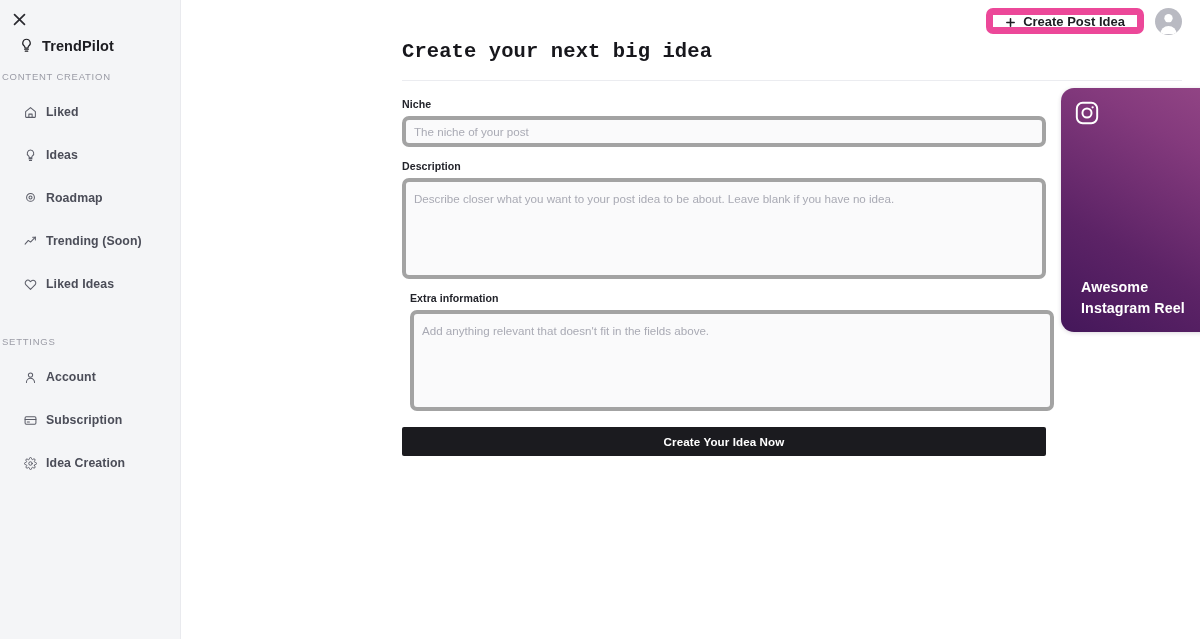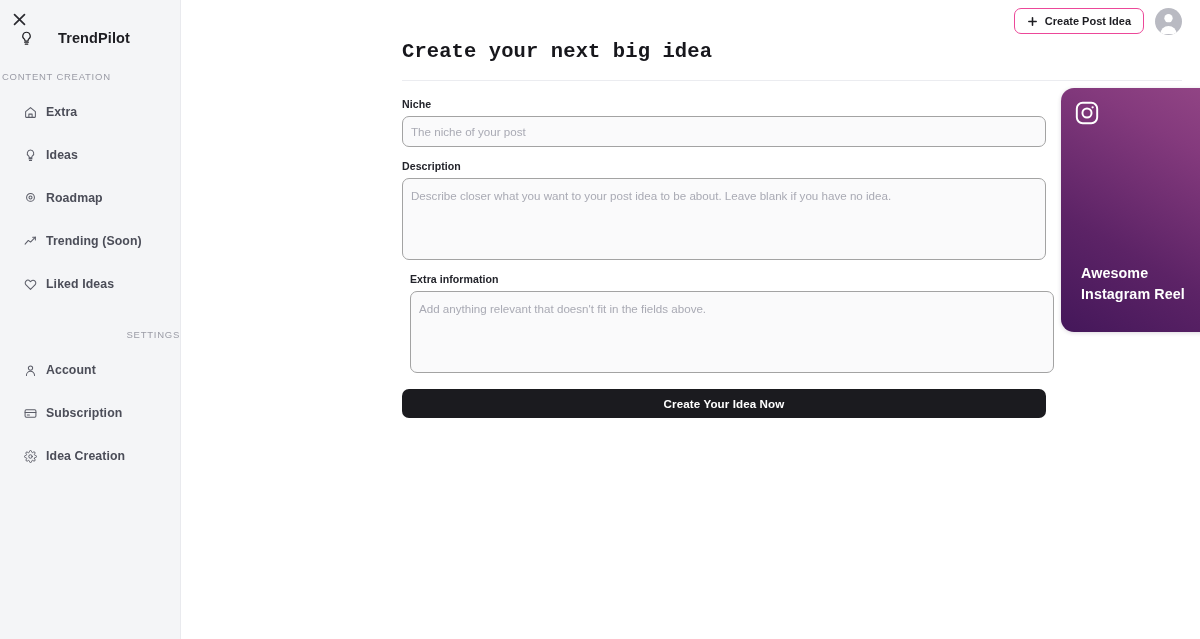--- a/index.html
+++ b/index.html
@@ -20,36 +20,36 @@
   }
   .close-btn {
     position: absolute; top: 6px; left: 6px;
     width: 26px; height: 26px;
     display: flex; align-items: center; justify-content: center;
     cursor: pointer;
   }
   .close-btn svg { display: block; }
 
   .brand {
-    display: flex; align-items: center; gap: 24px;
+    display: flex; align-items: flex-start; gap: 8px;
     padding: 38px 0 0 19px;
     height: 30px;
   }
   .brand-name {
     font-size: 14.5px; font-weight: 700; color: #1d1d22; letter-spacing: .1px;
   }
   .brand-icon { width: 15px; height: 15px; display:block; flex: 0 0 15px; }
 
   .nav-section-title {
     font-size: 9.5px; letter-spacing: .75px; color: #9b9ca6;
     text-transform: uppercase; font-weight: 400;
     padding-left: 2px;
   }
   .sec-content { margin-top: 33px; }
-  .sec-settings { margin-top: 24px; text-align: right; }
+  .sec-settings { margin-top: 31px; }
 
   .nav-list { margin-top: 8px; }
   .nav-item {
     display: flex; align-items: center; gap: 9px;
     height: 43px;
     padding-left: 24px;
     cursor: pointer;
     color: #4b4d58;
   }
   .nav-icon { width: 13px; height: 13px; flex: 0 0 13px; display: block; }
@@ -60,22 +60,22 @@
   
   .main { flex: 1; position: relative; height: 639px; background: #fff; }
 
   .topbar {
     height: 42px; display: flex; align-items: center; justify-content: flex-end;
     gap: 11px; padding-right: 18px;
   }
   .create-post-btn {
     display: flex; align-items: center; gap: 7px;
     height: 26px; padding: 0 12px;
-    background: #fff; border: 1px solid #ec4899; border-radius: 7px;
-    font-size: 11px; font-weight: 600; color: #1d1d22;
+    background: #fff; border: 7px solid #ec4899; border-radius: 7px;
+    font-size: 13px; font-weight: 600; color: #1d1d22;
     cursor: pointer; white-space: nowrap; text-align: center;
   }
   .plus-icon { width: 11px; height: 11px; display: block; }
   .avatar {
     width: 27px; height: 27px; border-radius: 50%;
     background: #b9bac2; display: flex; align-items: flex-end;
     justify-content: center; overflow: hidden; cursor: pointer;
   }
 
   .page-title {
@@ -89,55 +89,55 @@
   .content-row { display: flex; align-items: flex-start; }
 
   .form-col { width: 644px; margin-left: 221px; padding-top: 17px; }
 
   .field-label {
     font-size: 10.6px; font-weight: 700; color: #23242b;
     margin-bottom: 6px; display: block; letter-spacing: .05px;
   }
   .text-input, .text-area {
     width: 644px; background: #fafafb;
-    border: 1px solid #a3a3a3; border-radius: 7px;
+    border: 4px solid #a3a3a3; border-radius: 7px;
     font-family: "Liberation Sans", sans-serif;
     font-size: 11.6px; color: #23242b;
     padding: 9px 8px; outline: none; display: block;
   }
   .text-input::placeholder, .text-area::placeholder { color: #a9aab4; }
   .text-input { height: 31px; padding-top: 8px; }
-  .text-area { height: 82px; resize: none; line-height: 1.35; }
+  .text-area { height: 101px; resize: none; line-height: 1.35; }
   .field { margin-bottom: 13px; }
   .field.last { margin-bottom: 16px; padding-left: 8px; }
 
   .submit-btn {
     width: 644px; height: 29px;
     background: #1b1b1f; color: #ffffff;
-    border: none; border-radius: 7px;
+    border: none; border-radius: 2px;
     font-family: "Liberation Sans", sans-serif;
     font-size: 11.6px; font-weight: 700;
     cursor: pointer; letter-spacing: .1px;
   }
 
   
   .promo-card {
     position: absolute; left: 880px; top: 88px;
     width: 303px; height: 244px;
     border-radius: 13px;
     background: linear-gradient(30deg, #44175a 0%, #5c2366 28%, #843a7d 62%, #a4538f 100%);
     box-shadow: 0 1px 4px rgba(40,10,50,0.16);
     overflow: hidden;
   }
   .promo-ig {
     position: absolute; left: 13px; top: 12px;
     width: 26px; height: 26px;
   }
   .promo-text {
-    position: absolute; left: 20px; bottom: 28px;
+    position: absolute; left: 20px; bottom: 14px;
     color: #ffffff; font-size: 14.3px; font-weight: 700;
     line-height: 1.42; letter-spacing: .1px;
   }
 </style>
 </head>
 <body>
 
 <div class="app">
 
   <aside class="sidebar">
@@ -162,21 +162,21 @@
       <div class="nav-section-title">CONTENT CREATION</div>
       <div class="nav-list">
 
         <div class="nav-item">
           <span class="nav-icon">
             <svg width="13" height="13" viewBox="0 0 24 24" fill="none" stroke="#5b5d68" stroke-width="1.9" stroke-linecap="round" stroke-linejoin="round">
               <path d="M3 10.5 12 3l9 7.5V20a1 1 0 0 1-1 1H4a1 1 0 0 1-1-1z"></path>
                 <path d="M9 21v-6h6v6"></path>
             </svg>
           </span>
-          <span class="nav-label">Extra</span>
+          <span class="nav-label">Liked</span>
         </div>
 
         <div class="nav-item">
           <span class="nav-icon">
             <svg width="13" height="13" viewBox="0 0 24 24" fill="none" stroke="#5b5d68" stroke-width="1.9" stroke-linecap="round" stroke-linejoin="round">
               <path d="M9 18h6M10 21h4M12 2a6 6 0 0 0-3.6 10.8c.5.4.9 1 1 1.7l.1 1.5h5l.1-1.5c.1-.7.5-1.3 1-1.7A6 6 0 0 0 12 2z"></path>
             </svg>
           </span>
           <span class="nav-label">Ideas</span>
         </div>

